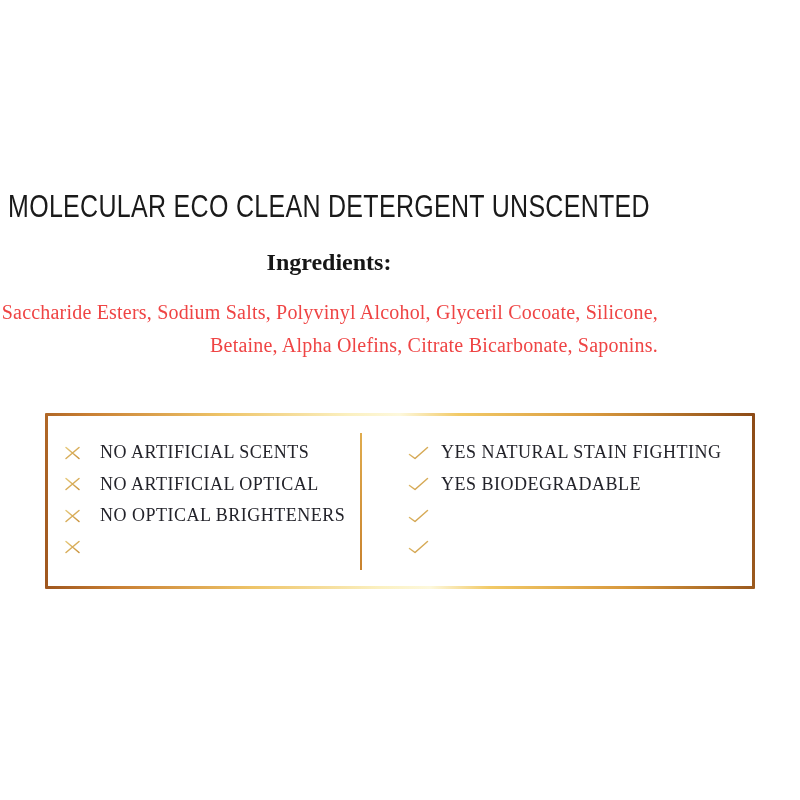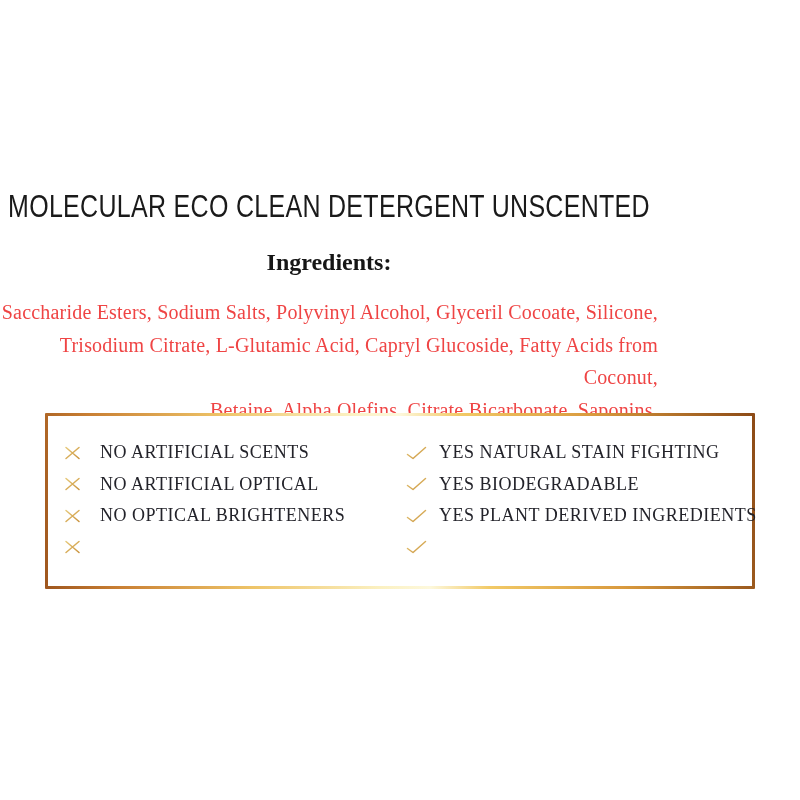--- a/index.html
+++ b/index.html
@@ -120,21 +120,20 @@
 </svg>
 
 <div class="page">
 
   <h1 class="title">MOLECULAR ECO CLEAN DETERGENT UNSCENTED</h1>
 
   <div class="ing-heading">Ingredients:</div>
 
   <div class="ing-text">
     <div>Saccharide Esters, Sodium Salts, Polyvinyl Alcohol, Glyceril Cocoate, Silicone,</div>
-    <div>Trisodium Citrate, L-Glutamic Acid, Capryl Glucoside, Fatty Acids from Coconut,</div>
     <div>Betaine, Alpha Olefins, Citrate Bicarbonate, Saponins.</div>
   </div>
 
   <div class="claims-frame">
     <div class="claims-inner">
 
       <div class="col col-no">
         <div class="claim-row">
           <span class="icon">
             <svg width="17" height="14" viewBox="0 0 17 14">
@@ -186,21 +185,20 @@
               </svg>
           </span>
           <span class="claim-label">YES BIODEGRADABLE</span>
         </div>
         <div class="claim-row">
           <span class="icon">
             <svg width="21" height="14" viewBox="0 0 21 14">
                 <path d="M1.5 8.5 L7 12.5 L19.5 1.5" stroke="url(#goldStroke)" stroke-width="1.5" fill="none" stroke-linecap="round" stroke-linejoin="round"></path>
               </svg>
           </span>
-          <span class="claim-label">YES PLANT DERIVED INGREDIENTS</span>
         </div>
         <div class="claim-row">
           <span class="icon">
             <svg width="21" height="14" viewBox="0 0 21 14">
                 <path d="M1.5 8.5 L7 12.5 L19.5 1.5" stroke="url(#goldStroke)" stroke-width="1.5" fill="none" stroke-linecap="round" stroke-linejoin="round"></path>
               </svg>
           </span>
         </div>
       </div>
 

